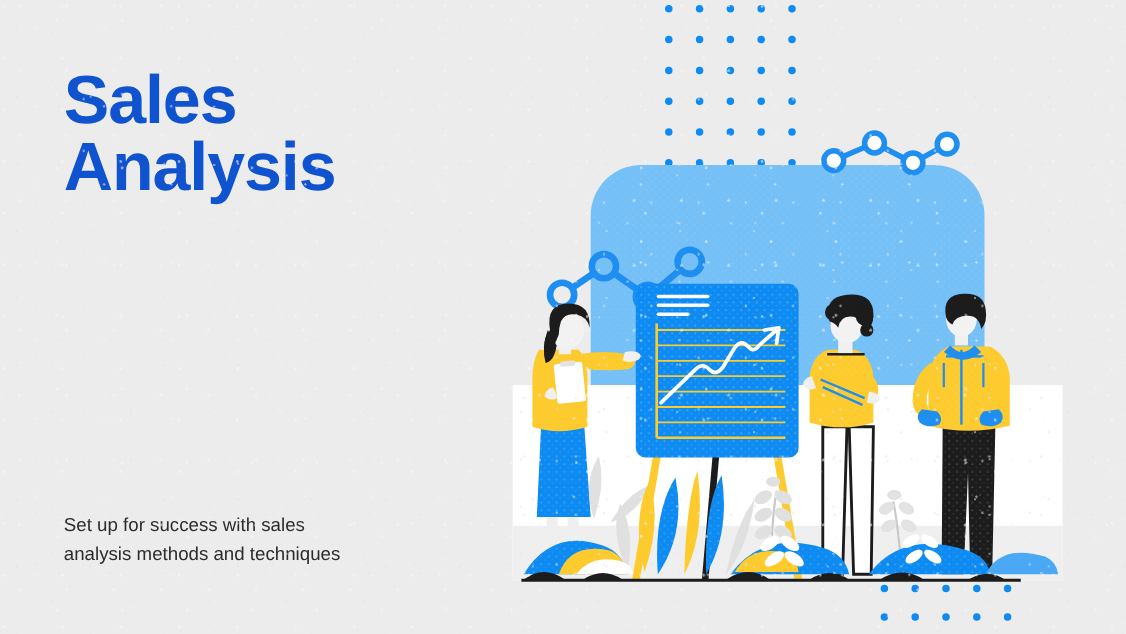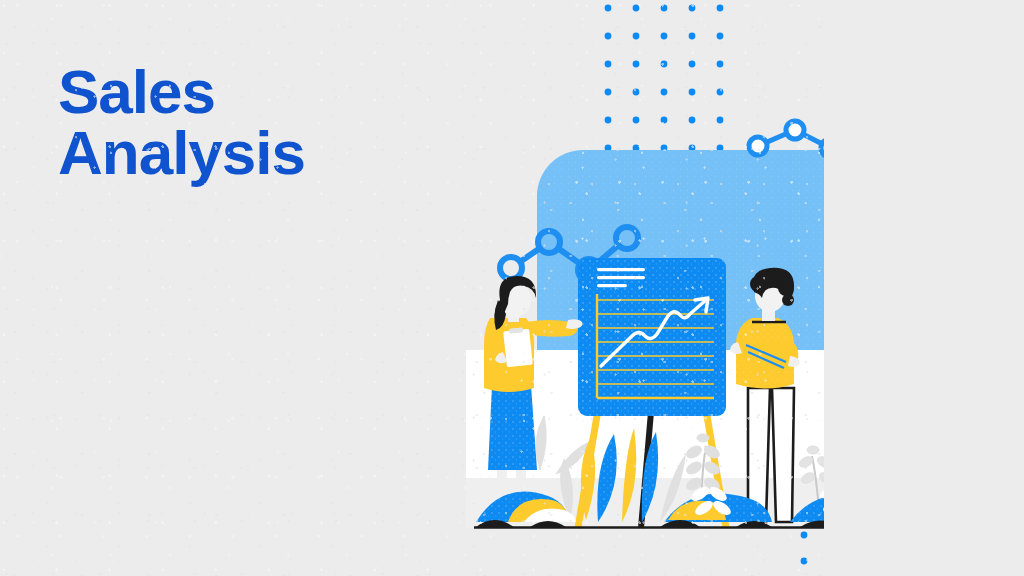--- a/index.html
+++ b/index.html
@@ -2,21 +2,21 @@
 <html><head>
 <meta charset="utf-8">
 <style>
   html,body{margin:0;padding:0;}
   body{
     width:1024px;height:576px;overflow:hidden;
     font-family:"Liberation Sans", sans-serif;
     background:#ececec;
   }
   #slide{
-    position:relative;width:824px;height:576px;
+    position:relative;width:1024px;height:576px;
     background:#ececec;
     overflow:hidden;
   }
   
   #noise{
     position:absolute;inset:0;pointer-events:none;opacity:.55;
     background-image:
       radial-gradient(circle at 7% 12%, #fafafa 0 1.2px, transparent 1.4px),
       radial-gradient(circle at 23% 44%, #e2e2e2 0 1.1px, transparent 1.3px),
       radial-gradient(circle at 41% 9%,  #f7f7f7 0 1.3px, transparent 1.5px),
@@ -317,15 +317,17 @@
       <circle cx="804" cy="561" r="3.4"></circle>
         <circle cx="832" cy="561" r="3.4"></circle>
         <circle cx="860" cy="561" r="3.4"></circle>
         <circle cx="888" cy="561" r="3.4"></circle>
         <circle cx="916" cy="561" r="3.4"></circle>
     </g>
   </svg>
 
   <div id="title">Sales
 Analysis</div>
+  <div id="subtitle">Set up for success with sales
+analysis methods and techniques</div>
 
   <div id="noise"></div>
 </div>
 
 </body></html>

